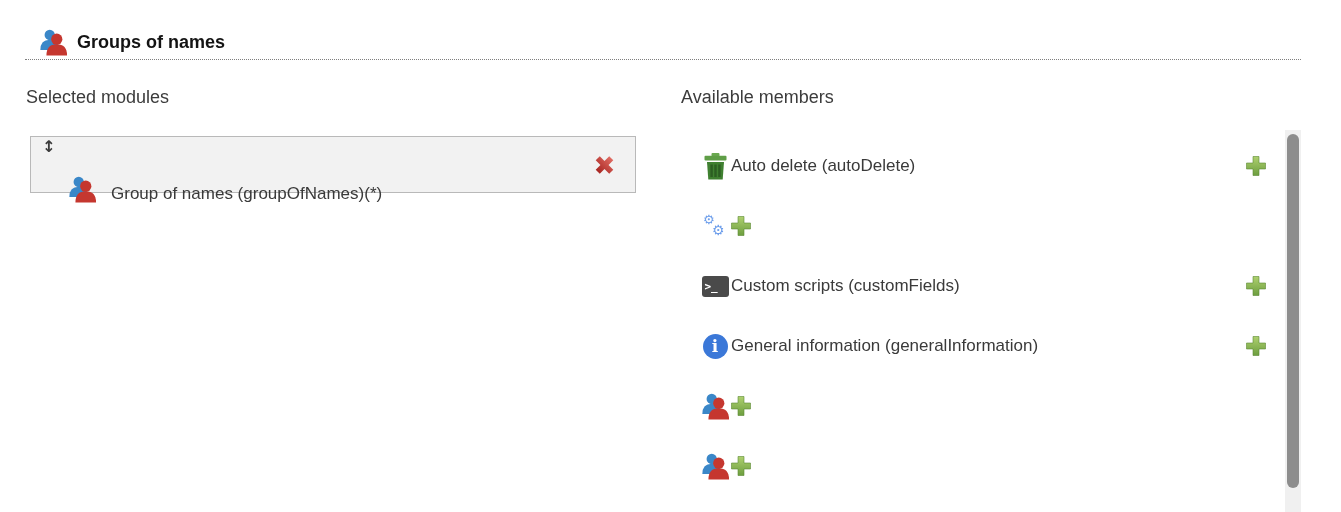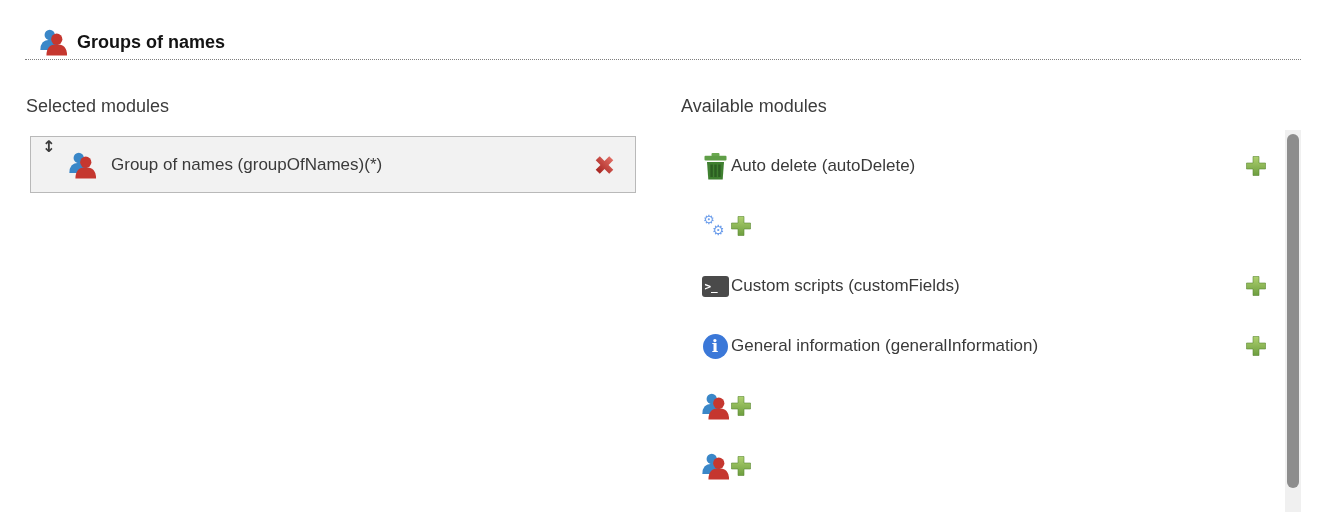--- a/index.html
+++ b/index.html
@@ -12,39 +12,39 @@
   
   .header {
     position:absolute; left:25px; top:25px; width:1276px; height:34px;
     border-bottom:1px dotted #7e7e7e;
     display:flex; align-items:center;
   }
   .header .hicon { margin-left:13px; width:30px; height:30px; flex:0 0 auto; }
   .header .htitle { margin-left:9px; font-size:18px; font-weight:bold; color:#141414;text-align:center; }
 
   
-  .col-heading { position:absolute; top:96px; font-size:18px; color:#3c3c3c; }
+  .col-heading { position:absolute; top:87px; font-size:18px; color:#3c3c3c; }
   #selected-heading  { left:26px; }
   #available-heading { left:681px; }
 
   
   .selected-box {
     position:absolute; left:30px; top:136px; width:606px; height:57px;
     background:#f2f2f2; border:1px solid #b9b9b9; box-sizing:border-box;
   }
   .sort-handle {
     position:absolute; left:11px; top:2px;
     font-family:"DejaVu Sans", sans-serif;
     font-size:16px; font-weight:bold; color:#3c3c3c;
     cursor:move; line-height:1;
     background:none; border:none; padding:0;
   }
   .selected-content {
-    position:absolute; left:36px; top:0; height:100%;
-    display:flex; align-items:center;
+    position:absolute; left:36px; top:12px; height:100%;
+    display:flex; align-items:flex-end;
   }
   .selected-content .mod-icon { width:30px; height:30px; }
   .selected-content .mod-label { margin-left:14px; font-size:17px; color:#3a3a3a; }
   .remove-btn {
     position:absolute; right:20px; top:50%; transform:translateY(-50%);
     background:none; border:none; padding:0; cursor:pointer; line-height:0;
   }
 
   
   .avail-list { position:absolute; left:681px; top:136px; width:586px; }
@@ -92,21 +92,21 @@
   <span class="hicon"><svg width="30" height="30" viewBox="0 0 32 32">
         <circle cx="12.5" cy="8.5" r="5.5" fill="#3a87c8"></circle>
         <path d="M2.5 24.5 Q2.5 13.5 12.5 13.5 Q22.5 13.5 22.5 24.5 Z" fill="#3a87c8"></path>
         <circle cx="20" cy="13" r="6" fill="#c5372f"></circle>
         <path d="M9 30.5 Q9 18.5 20 18.5 Q31 18.5 31 30.5 Z" fill="#c5372f"></path>
       </svg></span>
   <span class="htitle">Groups of names</span>
 </div>
 
 <div id="selected-heading" class="col-heading">Selected modules</div>
-<div id="available-heading" class="col-heading">Available modules</div>
+<div id="available-heading" class="col-heading">Available members</div>
 
 <div class="selected-box">
   <button class="sort-handle">↕</button>
   <div class="selected-content">
     <span class="mod-icon"><svg width="30" height="30" viewBox="0 0 32 32">
           <circle cx="12.5" cy="8.5" r="5.5" fill="#3a87c8"></circle>
           <path d="M2.5 24.5 Q2.5 13.5 12.5 13.5 Q22.5 13.5 22.5 24.5 Z" fill="#3a87c8"></path>
           <circle cx="20" cy="13" r="6" fill="#c5372f"></circle>
           <path d="M9 30.5 Q9 18.5 20 18.5 Q31 18.5 31 30.5 Z" fill="#c5372f"></path>
         </svg></span>

